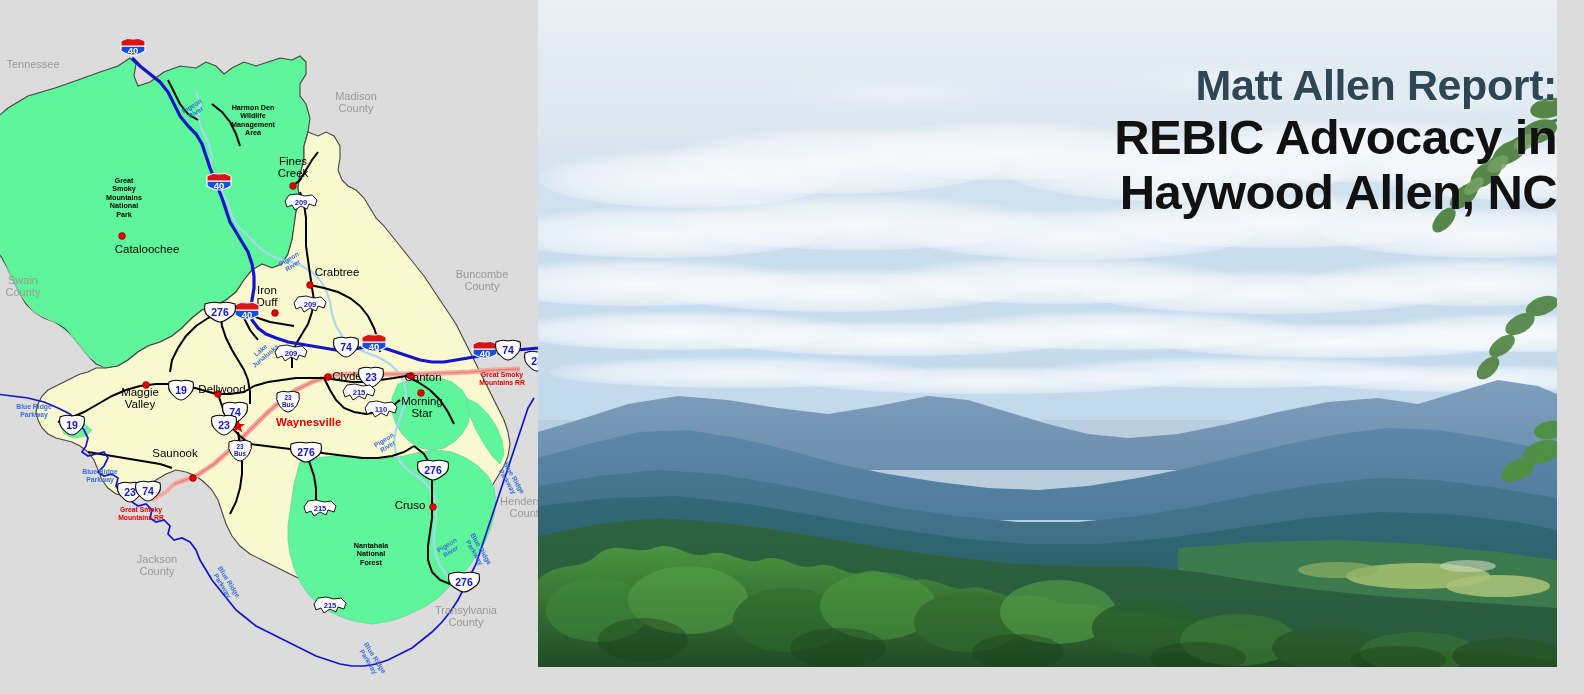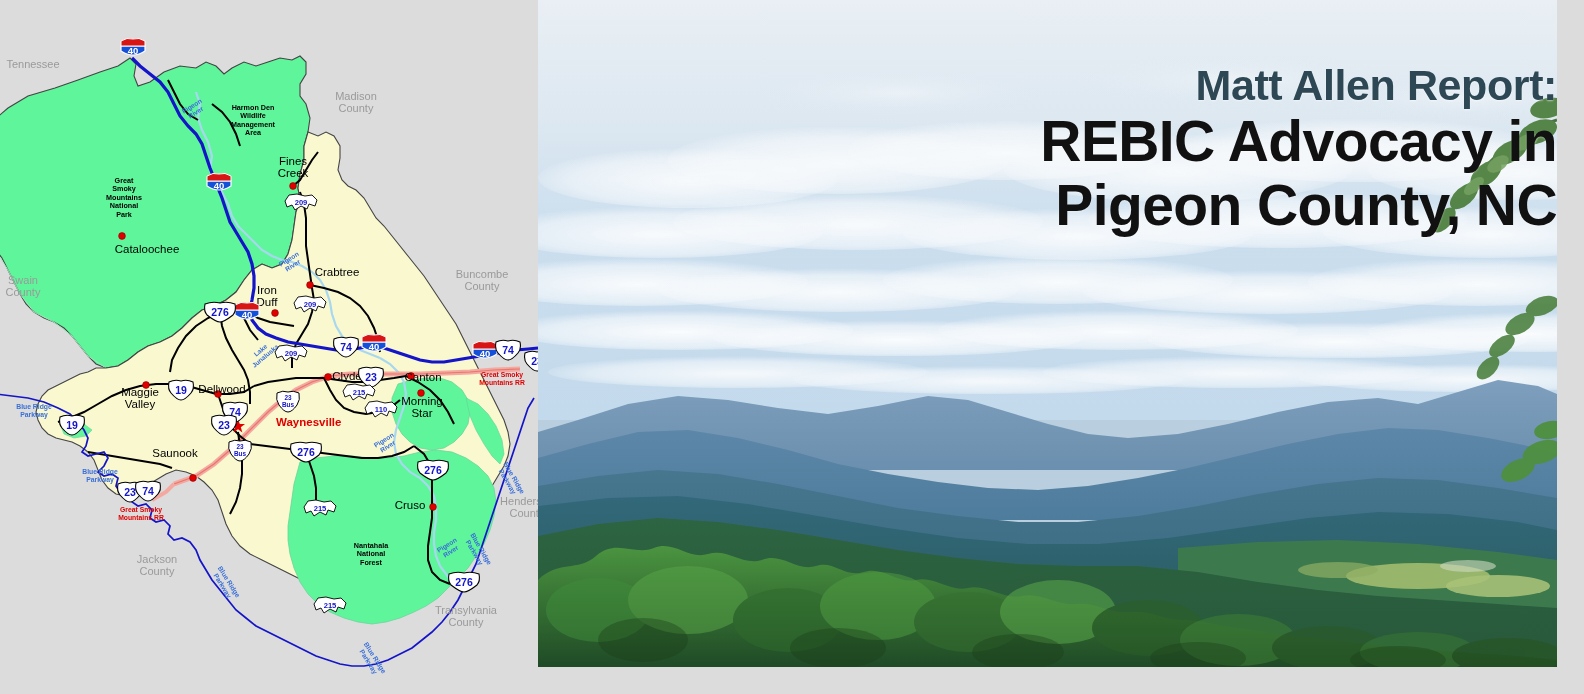--- a/index.html
+++ b/index.html
@@ -81,21 +81,21 @@
   #title-block {
     position:absolute; left:538px; top:62px; width:1019px;
     text-align:right; pointer-events:none;
   }
   #title-line1 {
     font-size:43px; font-weight:bold; color:#2d4854;
     letter-spacing:-0.4px; line-height:1.08;
     text-shadow:0 1px 2px rgba(255,255,255,.55);
   }
   #title-line2, #title-line3 {
-    font-size:57px; font-weight:bold; color:#111111;
+    font-size:49px; font-weight:bold; color:#111111;
     letter-spacing:-0.6px; line-height:1.12;
     text-shadow:0 1px 2px rgba(255,255,255,.35);
     padding-left:12px;
   }
   #title-line2 { margin-top:2px; }
 </style>
 </head>
 <body>
 
 <div id="stage">
@@ -742,16 +742,16 @@
           <ellipse cx="980" cy="470" rx="18" ry="10" transform="rotate(-26 980 470)"></ellipse>
           <ellipse cx="1012" cy="430" rx="16" ry="9" transform="rotate(-10 1012 430)"></ellipse>
         </g>
       </g>
     </svg>
   </div>
 
   <div id="title-block">
     <div id="title-line1">Matt Allen Report:</div>
     <div id="title-line2">REBIC Advocacy in</div>
-    <div id="title-line3">Pigeon County, NC</div>
+    <div id="title-line3">Haywood Allen, NC</div>
   </div>
 
 </div>
 
 </body></html>

